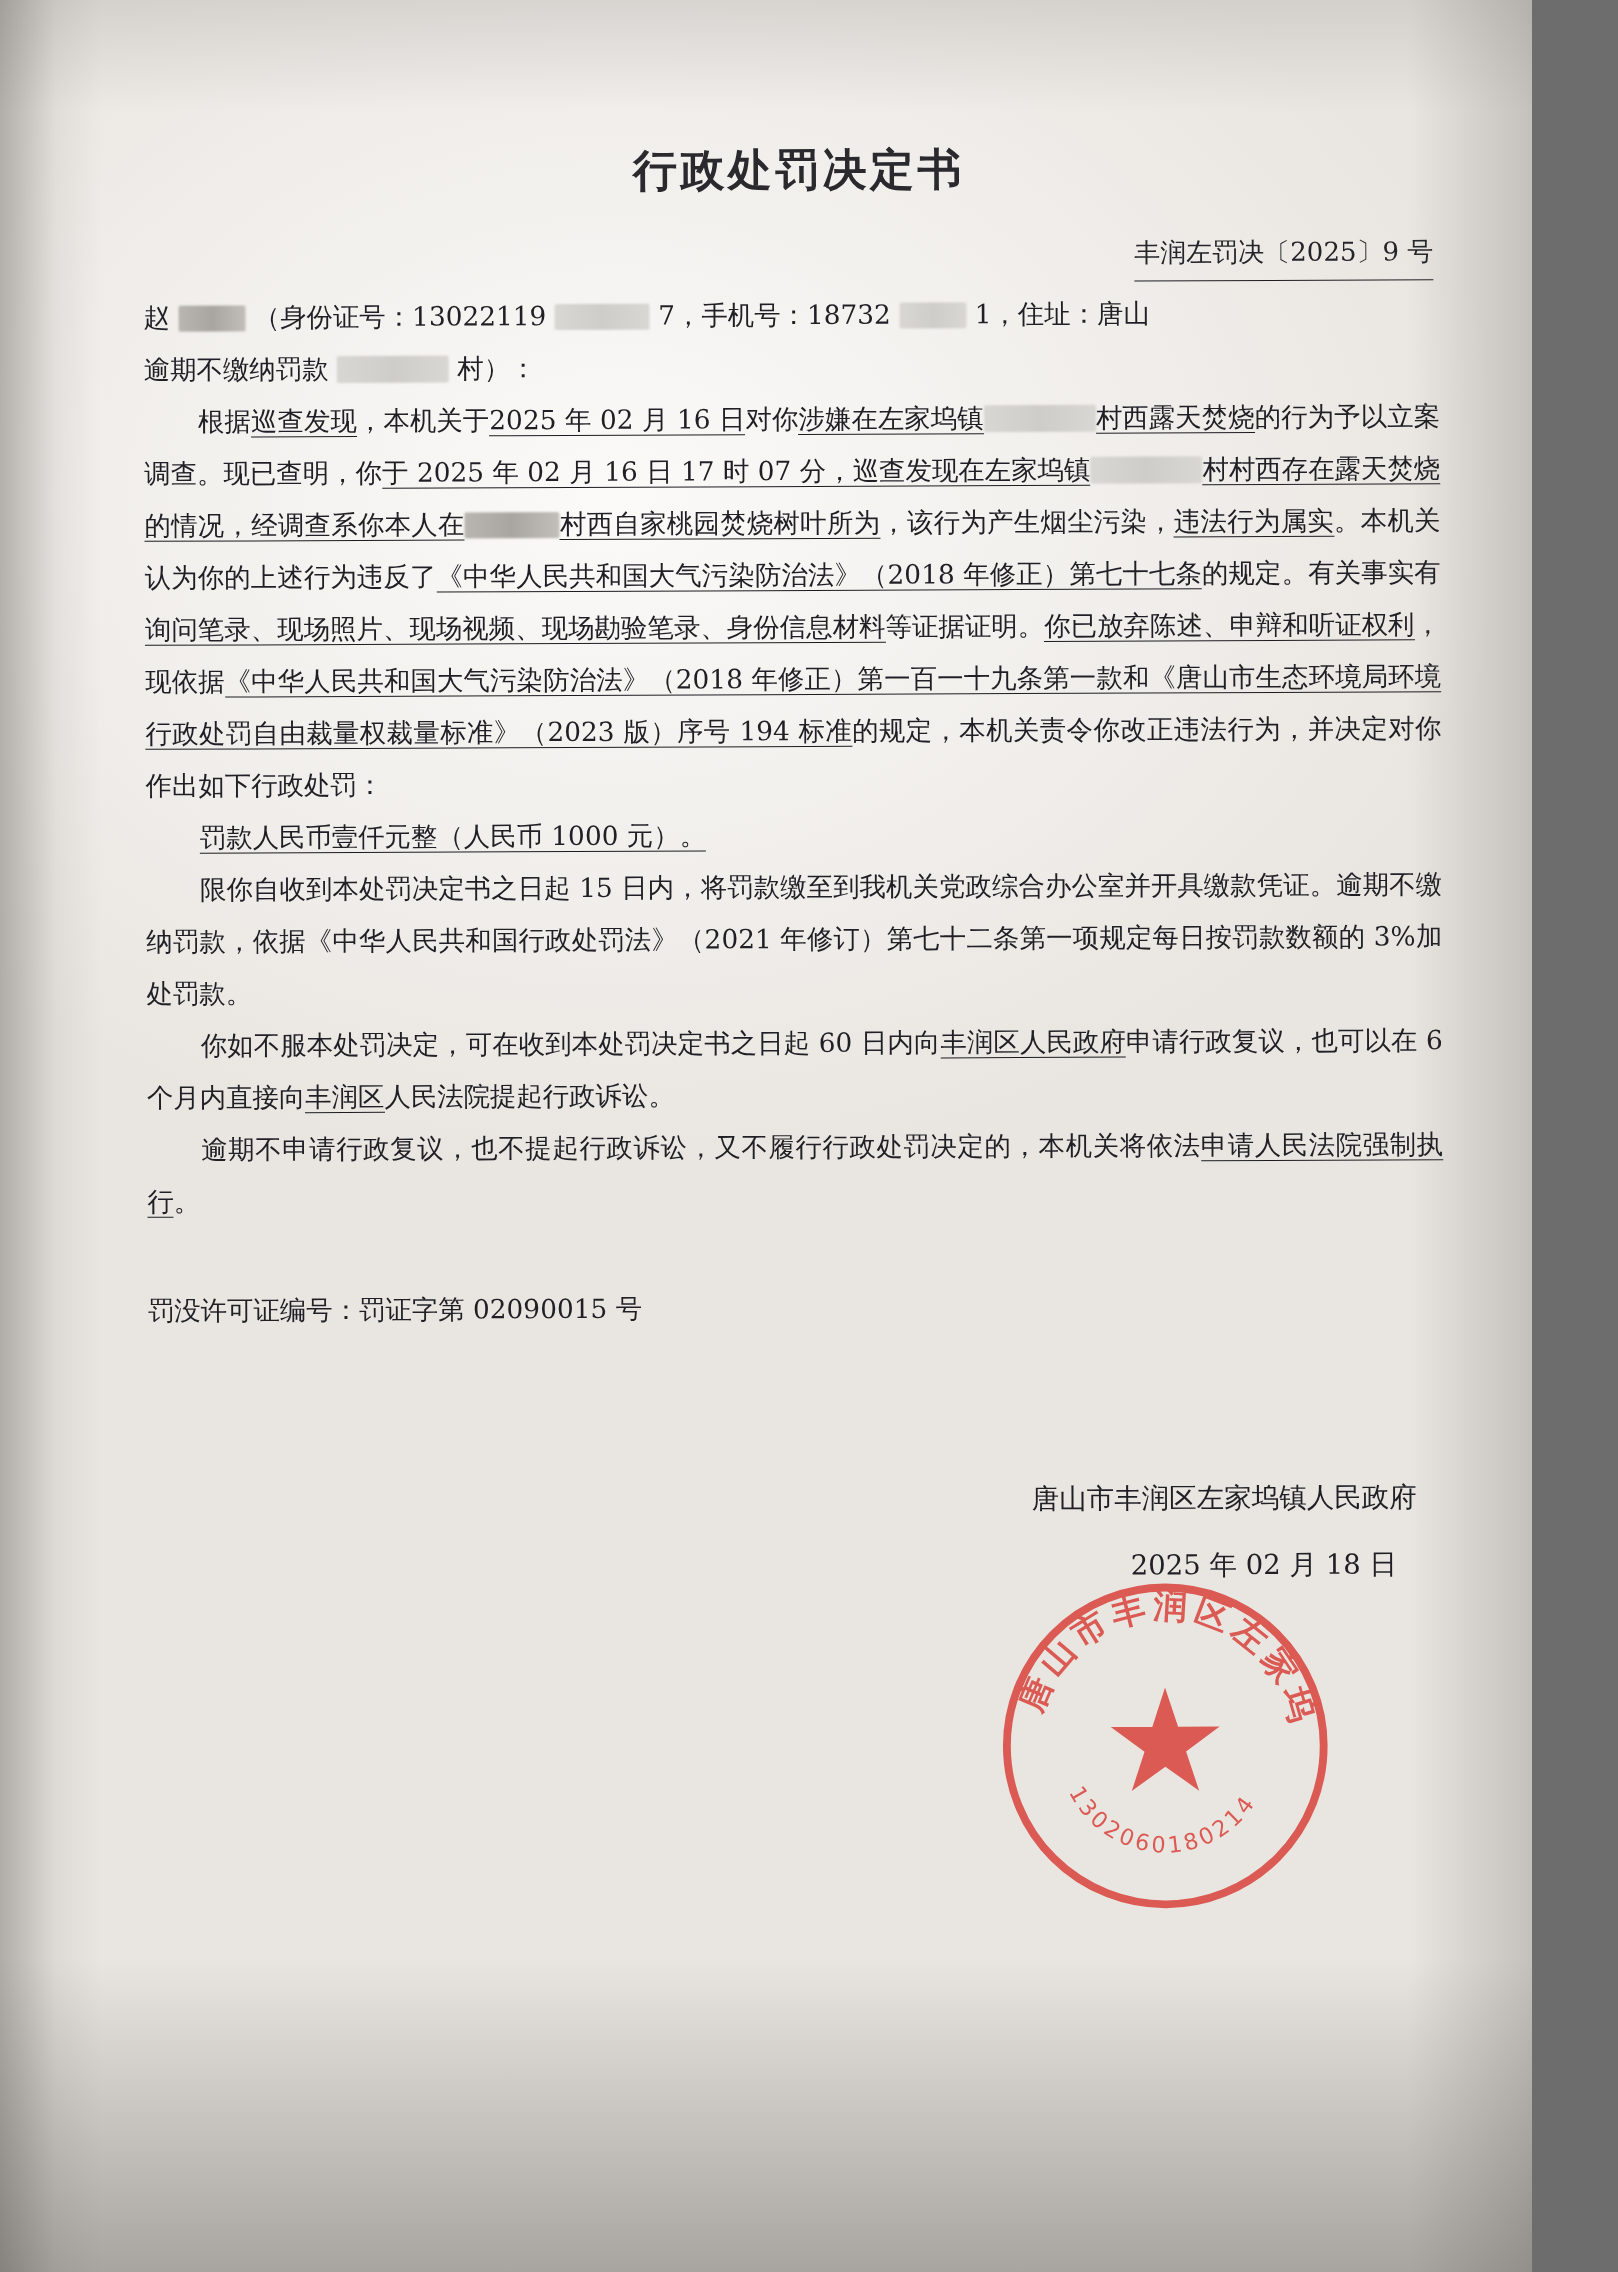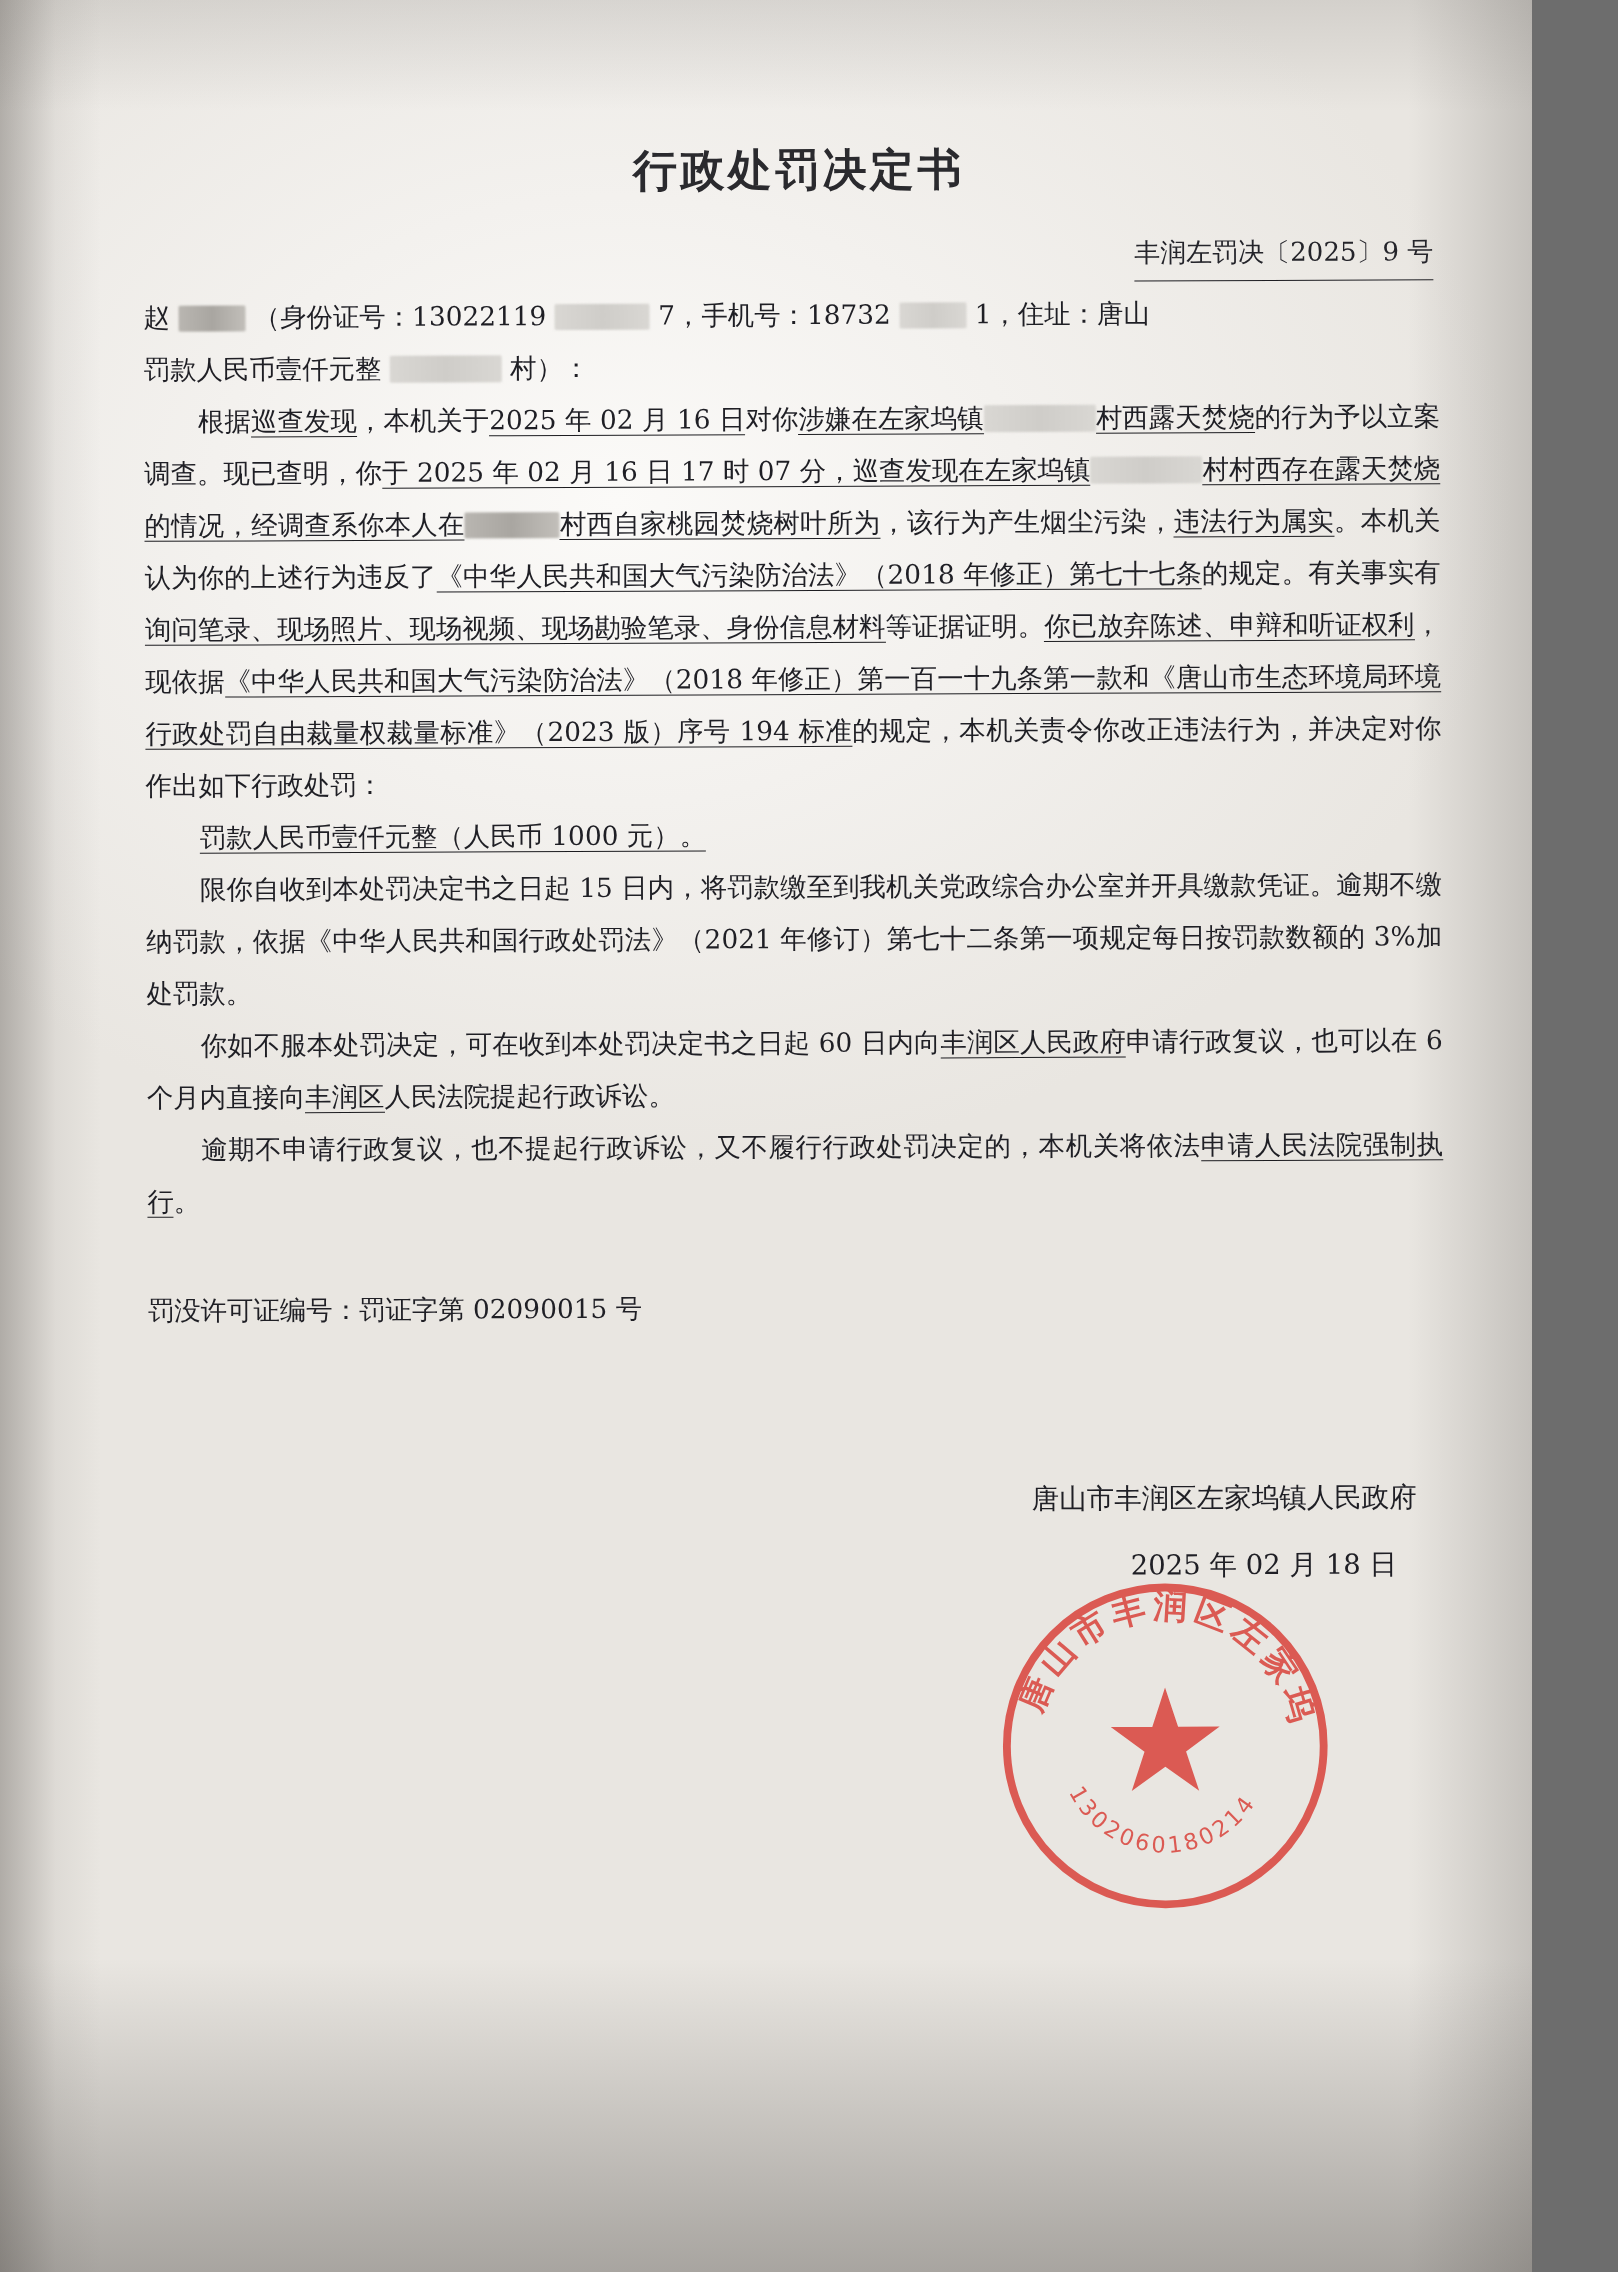--- a/index.html
+++ b/index.html
@@ -165,21 +165,21 @@
         <span>赵</span>
         <span class="redact w2 dark"></span>
         <span>（身份证号：13022119</span>
         <span class="redact w3"></span>
         <span>7，手机号：18732</span>
         <span class="redact w2"></span>
         <span>1，住址：唐山</span>
       </p>
 
       <p class="para">
-        <span>罚款人民币壹仟元整</span>
+        <span>逾期不缴纳罚款</span>
         <span class="redact w4"></span>
         <span>村）：</span>
       </p>
 
       <p class="indent">
         <span>根据</span><span class="u">巡查发现</span><span>，本机关于</span><span class="u">2025 年 02 月 16 日</span><span>对你</span><span class="u">涉嫌在左家坞镇</span><span class="redact w4"></span><span class="u">村西露天焚烧</span><span>的行为予以立案调查。现已查明，你</span><span class="u">于 2025 年 02 月 16 日 17 时 07 分，巡查发现在左家坞镇</span><span class="redact w4"></span><span class="u">村村西存在露天焚烧的情况，经调查系你本人在</span><span class="redact w3 dark"></span><span class="u">村西自家桃园焚烧树叶所为</span><span>，该行为产生烟尘污染，</span><span class="u">违法行为属实</span><span>。本机关认为你的上述行为违反了</span><span class="u">《中华人民共和国大气污染防治法》（2018 年修正）第七十七条</span><span>的规定。有关事实有</span><span class="u">询问笔录、现场照片、现场视频、现场勘验笔录、身份信息材料</span><span>等证据证明。</span><span class="u">你已放弃陈述、申辩和听证权利</span><span>，现依据</span><span class="u">《中华人民共和国大气污染防治法》（2018 年修正）第一百一十九条第一款和《唐山市生态环境局环境行政处罚自由裁量权裁量标准》（2023 版）序号 194 标准</span><span>的规定，本机关责令你改正违法行为，并决定对你作出如下行政处罚：</span>
       </p>
 
       <p class="indent">
         <span class="u">罚款人民币壹仟元整（人民币 1000 元）。</span>

